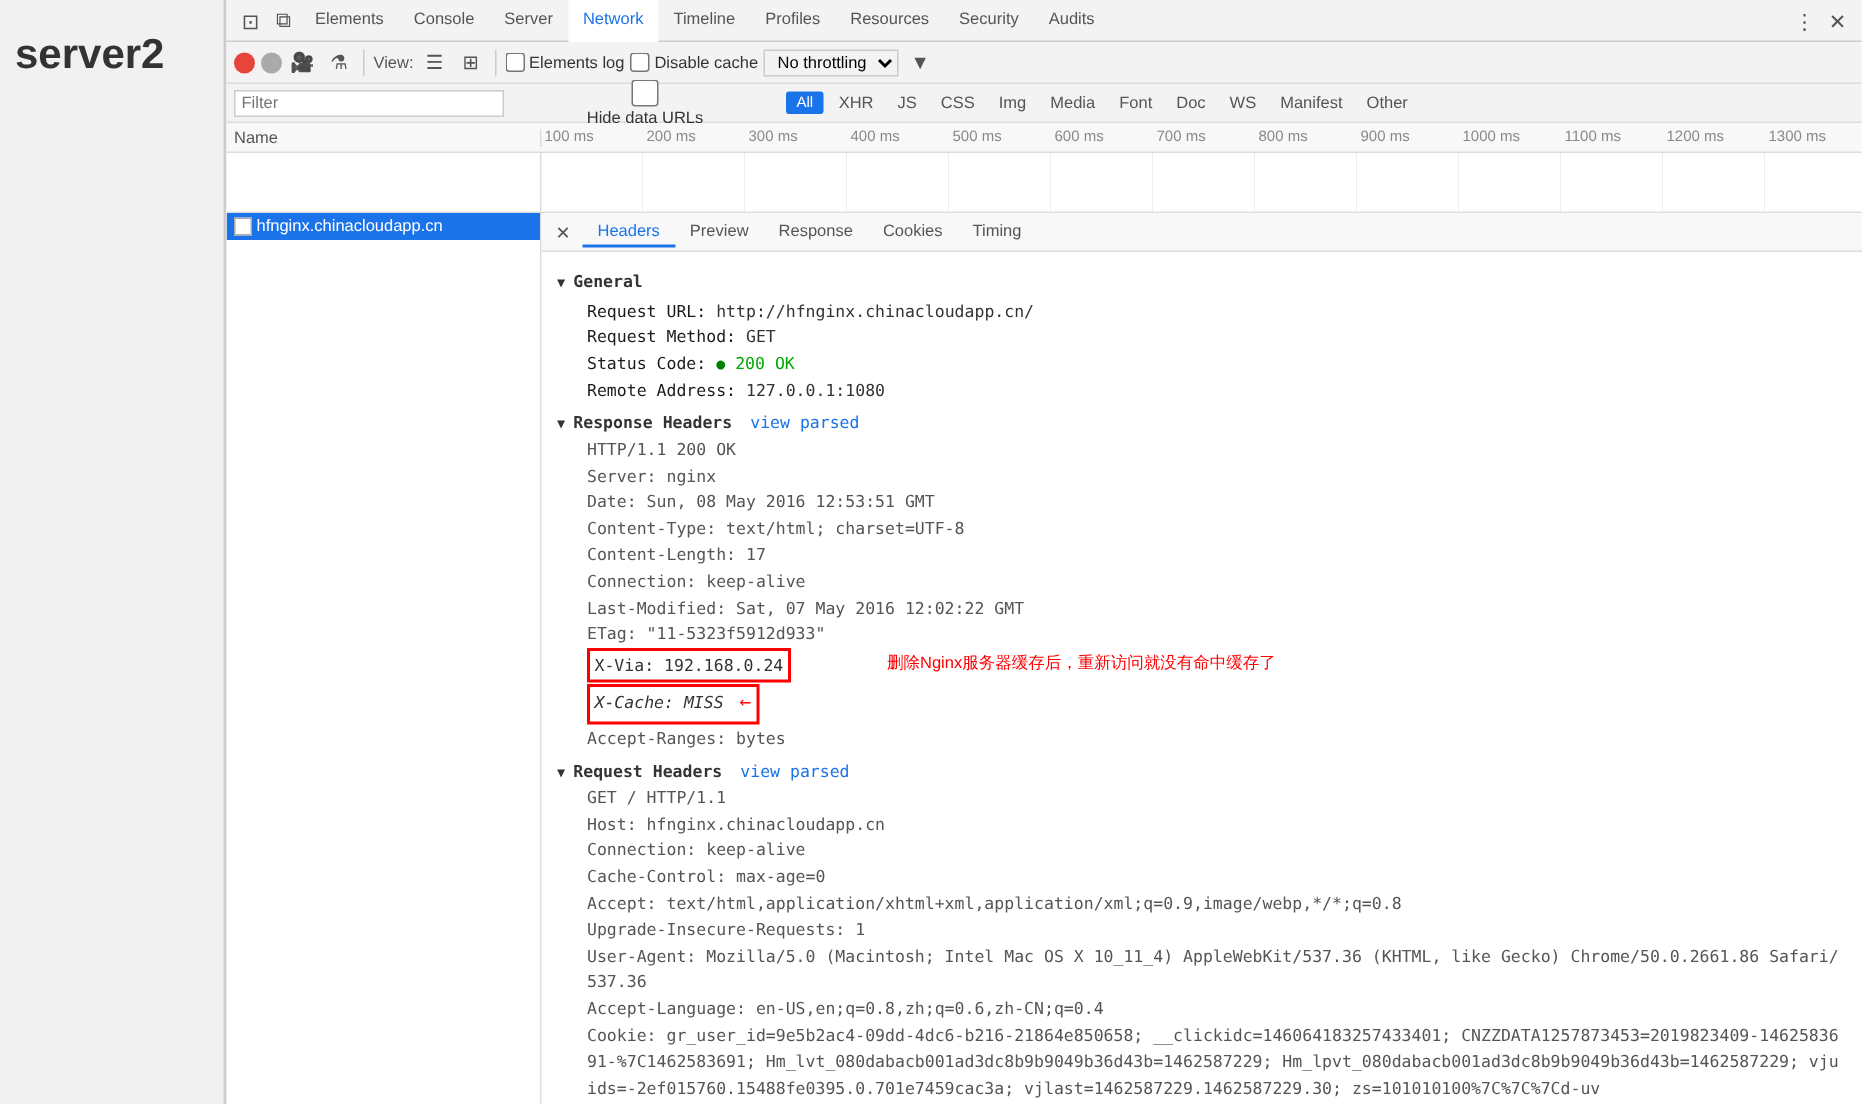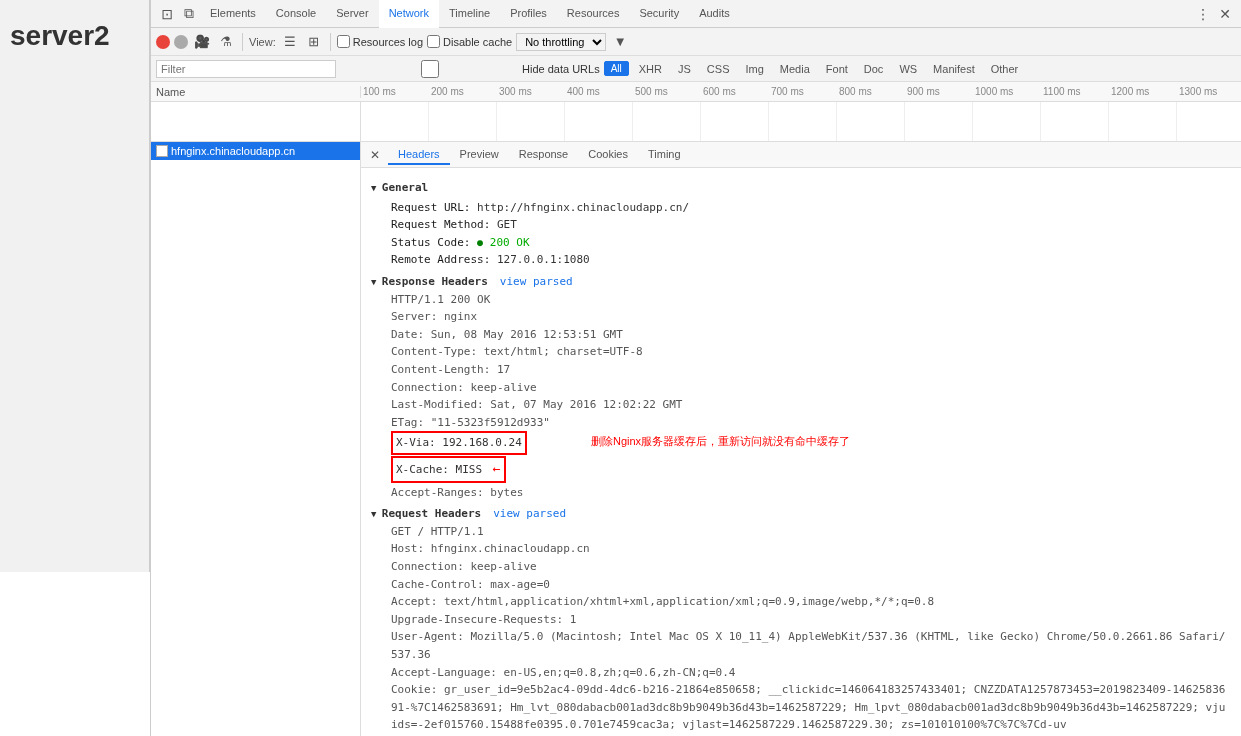--- a/index.html
+++ b/index.html
@@ -3,21 +3,21 @@
   <meta charset="utf-8">
   <style>
     * { margin: 0; padding: 0; box-sizing: border-box; }
     body { font-family: Arial, sans-serif; font-size: 12px; background: #fff; color: #333; overflow: hidden; }
 
     
     .title-bar {
       position: fixed;
       top: 0; left: 0;
       width: 150px;
-      height: 572px;
+      height: 736px;
       background: #f1f1f1;
       border-right: 1px solid #ccc;
       z-index: 10;
     }
     .server-title {
       font-size: 28px;
       font-weight: bold;
       color: #333;
       padding: 20px 10px;
     }
@@ -112,21 +112,21 @@
       font-size: 11px;
     }
     .filter-bar input {
       width: 180px;
       height: 18px;
       border: 1px solid #ccc;
       padding: 0 4px;
       font-size: 11px;
       background: #fff;
     }
-    .filter-bar label { display: flex; align-items: center; gap: 2px; cursor: pointer; }
+    .filter-bar label { display: flex; align-items: center; gap: 2px; cursor: pointer; flex-direction: column; }
     .filter-btn {
       padding: 1px 6px;
       border: 1px solid #ccc;
       background: #fff;
       font-size: 10px;
       cursor: pointer;
       border-radius: 2px;
     }
     .filter-btn.all-btn {
       background: #1a73e8;
@@ -334,21 +334,21 @@
     <button class="circle-btn gray"></button>
     <div class="icon-btn">🎥</div>
     <div class="icon-btn">⚗</div>
     <div class="separator"></div>
     <span class="view-label">View:</span>
     <div class="icon-btn">☰</div>
     <div class="icon-btn">⊞</div>
     <div class="separator"></div>
     <label>
       <input type="checkbox" style="">
-      <span>Resources log</span>
+      <span>Elements log</span>
     </label>
     <label>
       <input type="checkbox" style="">
       <span>Disable cache</span>
     </label>
     <select class="throttle-select">
       <option>No throttling</option>
     </select>
     <div class="icon-btn">▼</div>
   </div>
@@ -452,21 +452,21 @@
         <div class="field-row">Connection: keep-alive</div>
         <div class="field-row">Last-Modified: Sat, 07 May 2016 12:02:22 GMT</div>
         <div class="field-row">ETag: "11-5323f5912d933"</div>
 
         <div class="annotation-area" style="position: relative; margin-left: 20px;">
           
           <div style="display: inline-block; border: 2px solid red; padding: 1px 3px; margin-bottom: 1px;">
             <span>X-Via: 192.168.0.24</span>
           </div>
           <br>
-          <div style="display: inline-block; border: 2px solid red; padding: 1px 3px; margin-bottom: 1px;">
+          <div style="display: inline-block; border: 2px solid red; padding: 1px 3px; margin-bottom: 1px; font-style: italic;">
             <span>X-Cache: MISS</span>
             
             <span style="color: red; font-size: 13px; margin-left: 4px;">←</span>
           </div>
           
           <span style="position: absolute; left: 200px; top: 2px; color: red; font-size: 11px; white-space: nowrap; font-family: Arial, sans-serif;">删除Nginx服务器缓存后，重新访问就没有命中缓存了</span>
         </div>
 
         <div class="field-row">Accept-Ranges: bytes</div>
 

